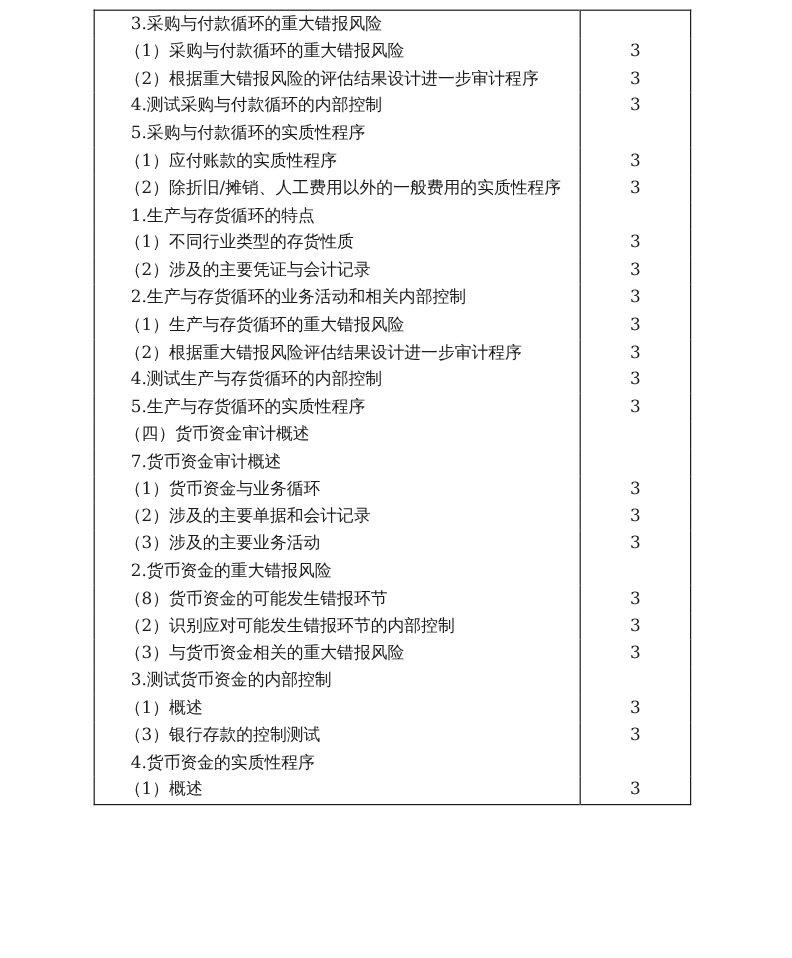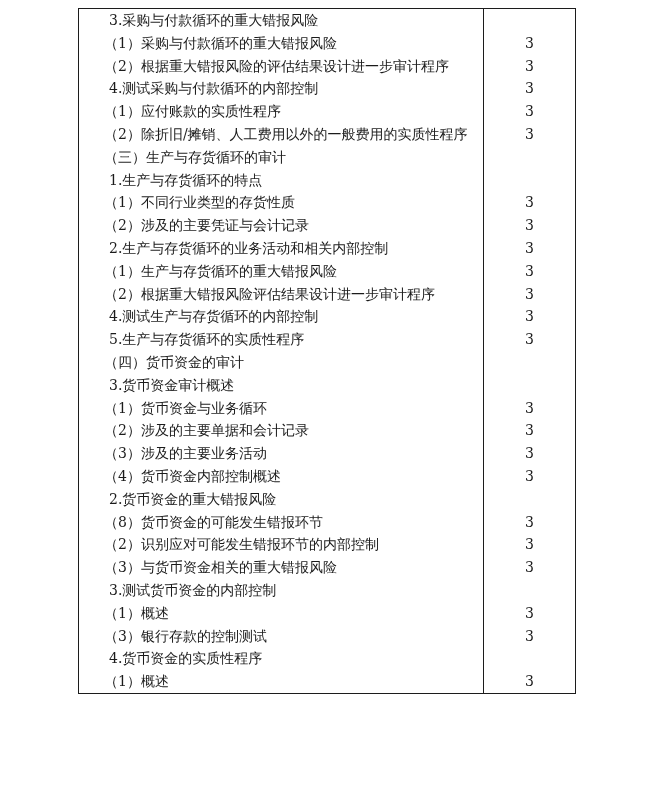--- a/index.html
+++ b/index.html
@@ -68,35 +68,35 @@
   <tr>
     <td class="topic indent-paren">（2）根据重大错报风险的评估结果设计进一步审计程序</td>
     <td class="hours">3</td>
   </tr>
 
   <tr>
     <td class="topic indent-num">4.测试采购与付款循环的内部控制</td>
     <td class="hours">3</td>
   </tr>
 
+  <tr>
+    <td class="topic indent-num">5.采购与付款循环的实质性程序</td>
+    <td class="hours"></td>
+  </tr>
 
   <tr>
     <td class="topic indent-paren">（1）应付账款的实质性程序</td>
     <td class="hours">3</td>
   </tr>
 
   <tr>
     <td class="topic indent-paren">（2）除折旧/摊销、人工费用以外的一般费用的实质性程序</td>
     <td class="hours">3</td>
   </tr>
 
-  <tr>
-    <td class="topic indent-paren">（三）生产与存货循环的审计</td>
-    <td class="hours"></td>
-  </tr>
 
   <tr>
     <td class="topic indent-num">1.生产与存货循环的特点</td>
     <td class="hours"></td>
   </tr>
 
   <tr>
     <td class="topic indent-paren">（1）不同行业类型的存货性质</td>
     <td class="hours">3</td>
   </tr>
@@ -126,48 +126,44 @@
     <td class="topic indent-num">4.测试生产与存货循环的内部控制</td>
     <td class="hours">3</td>
   </tr>
 
   <tr>
     <td class="topic indent-num">5.生产与存货循环的实质性程序</td>
     <td class="hours">3</td>
   </tr>
 
   <tr>
-    <td class="topic indent-paren">（四）货币资金的审计</td>
-    <td class="hours"></td>
-  </tr>
-
-  <tr>
-    <td class="topic indent-num">3.货币资金审计概述</td>
+    <td class="topic indent-paren">（四）货币资金审计概述</td>
+    <td class="hours"></td>
+  </tr>
+
+  <tr>
+    <td class="topic indent-num">7.货币资金审计概述</td>
     <td class="hours"></td>
   </tr>
 
   <tr>
     <td class="topic indent-paren">（1）货币资金与业务循环</td>
     <td class="hours">3</td>
   </tr>
 
   <tr>
     <td class="topic indent-paren">（2）涉及的主要单据和会计记录</td>
     <td class="hours">3</td>
   </tr>
 
   <tr>
     <td class="topic indent-paren">（3）涉及的主要业务活动</td>
     <td class="hours">3</td>
   </tr>
 
-  <tr>
-    <td class="topic indent-paren">（4）货币资金内部控制概述</td>
-    <td class="hours">3</td>
-  </tr>
 
   <tr>
     <td class="topic indent-num">2.货币资金的重大错报风险</td>
     <td class="hours"></td>
   </tr>
 
   <tr>
     <td class="topic indent-paren">（8）货币资金的可能发生错报环节</td>
     <td class="hours">3</td>
   </tr>

